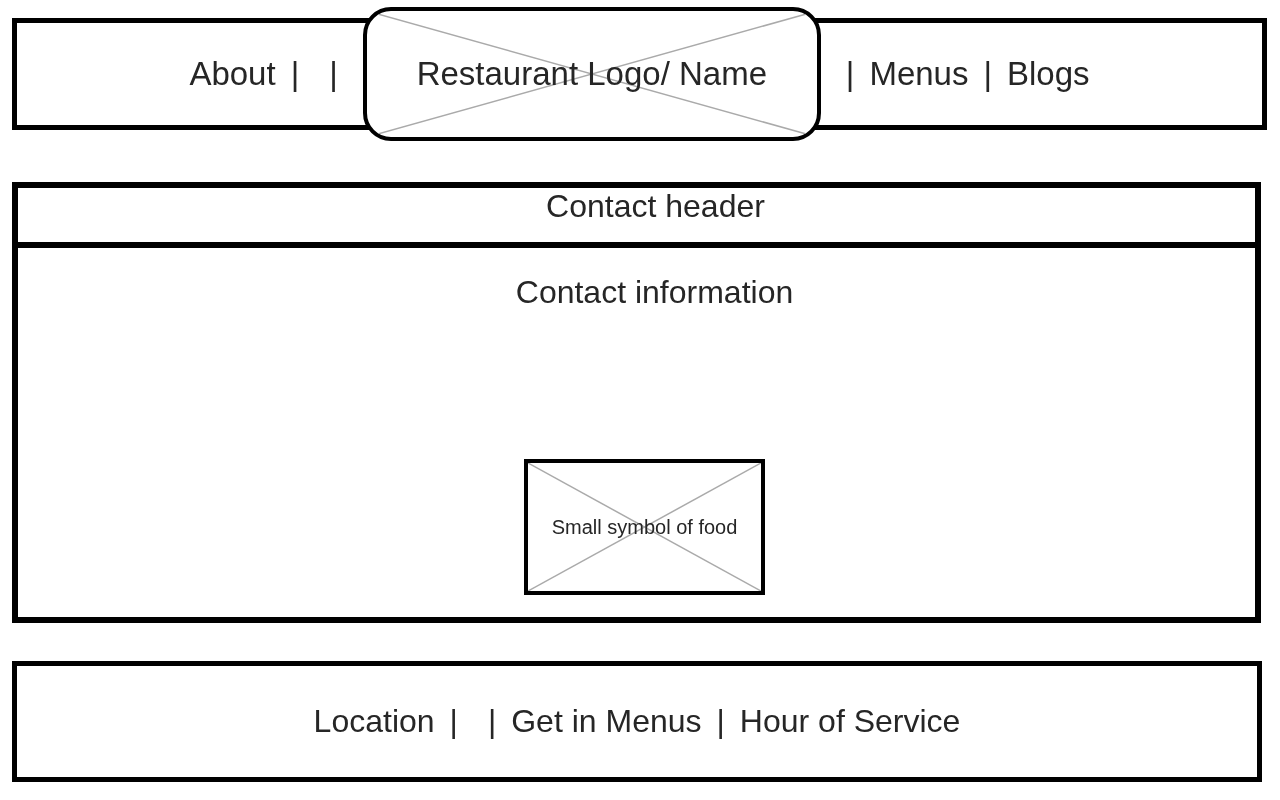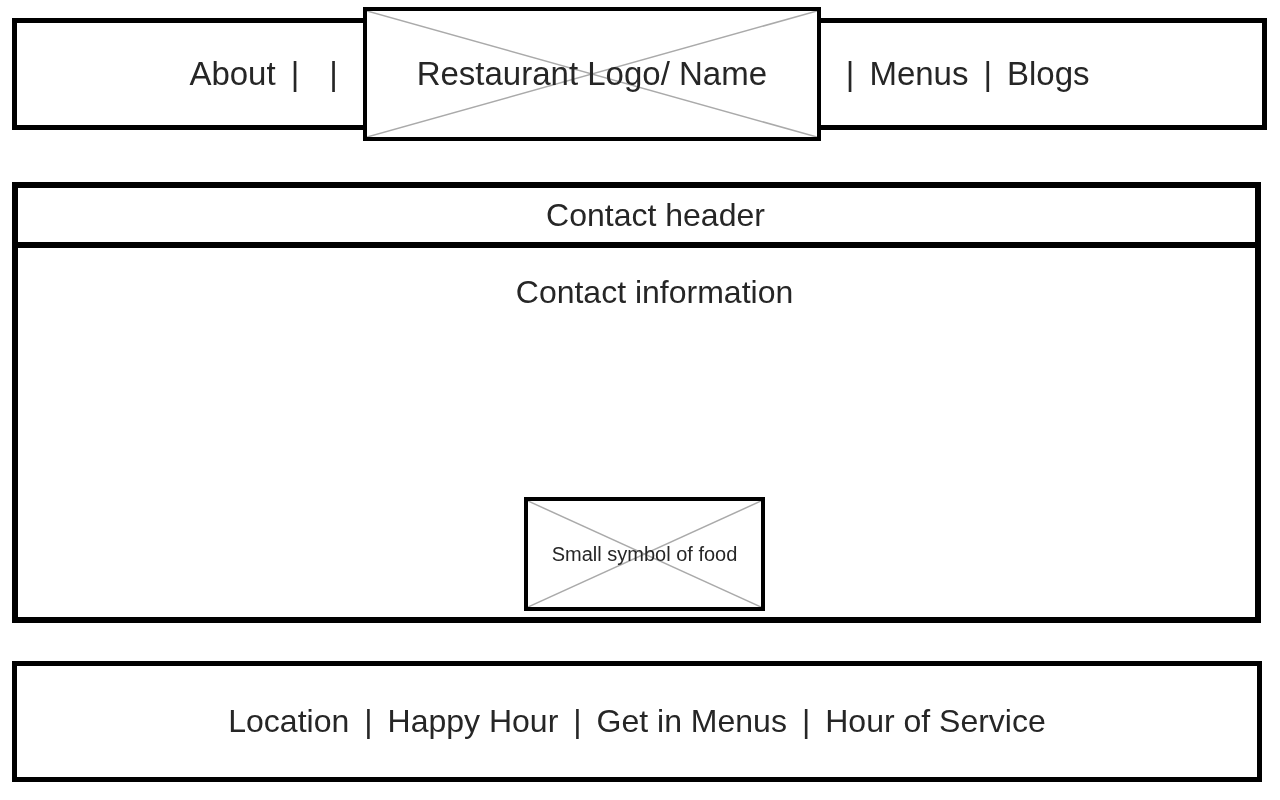--- a/index.html
+++ b/index.html
@@ -43,53 +43,53 @@
   .ph-box svg { position: absolute; left: 0; top: 0; width: 100%; height: 100%; }
   .ph-label { position: relative; white-space: nowrap; }
 
   .logo-box {
     flex: 0 0 auto;
     width: 458px;
     height: 134px;
     margin: 0 10px;
     z-index: 1;
     font-size: 33px;
+    border-radius: 28px;
   }
 
   
   .main {
     position: absolute;
     left: 12px; top: 182px;
     width: 1249px; height: 441px;
     border: 6px solid #000;
     background: #fff;
   }
   .main-header {
     height: 60px;
     border-bottom: 6px solid #000;
     display: flex;
-    align-items: center;
     justify-content: center;
     font-size: 32px;
     padding-left: 38px;
   }
   .main-body {
     position: relative;
     height: 363px;
     text-align: center;
   }
   .info-text {
     padding-top: 26px;
     font-size: 32px;
     margin-left: 36px;
   }
   .food-box {
     position: absolute;
-    left: 506px; bottom: 0;
-    width: 241px; height: 114px;
+    left: 506px; bottom: 16px;
+    width: 241px; height: 136px;
     font-size: 20px;
   }
 
   
   .footer {
     position: absolute;
     left: 12px; top: 661px;
     width: 1250px; height: 121px;
     border: 5px solid #000;
     display: flex;
@@ -136,20 +136,19 @@
           <line x1="0" y1="100" x2="100" y2="0" stroke="#aaaaaa" stroke-width="1.5" vector-effect="non-scaling-stroke"></line>
         </svg>
         <span class="ph-label">Small symbol of food</span>
       </div>
     </div>
   </div>
 
   <div class="footer">
     <span class="footer-link">Location</span>
     <span class="sep">|</span>
-    <span class="footer-link">Happy Hour</span>
     <span class="sep">|</span>
     <span class="footer-link">Get in Menus</span>
     <span class="sep">|</span>
     <span class="footer-link">Hour of Service</span>
   </div>
 
 </div>
 
 </body></html>

